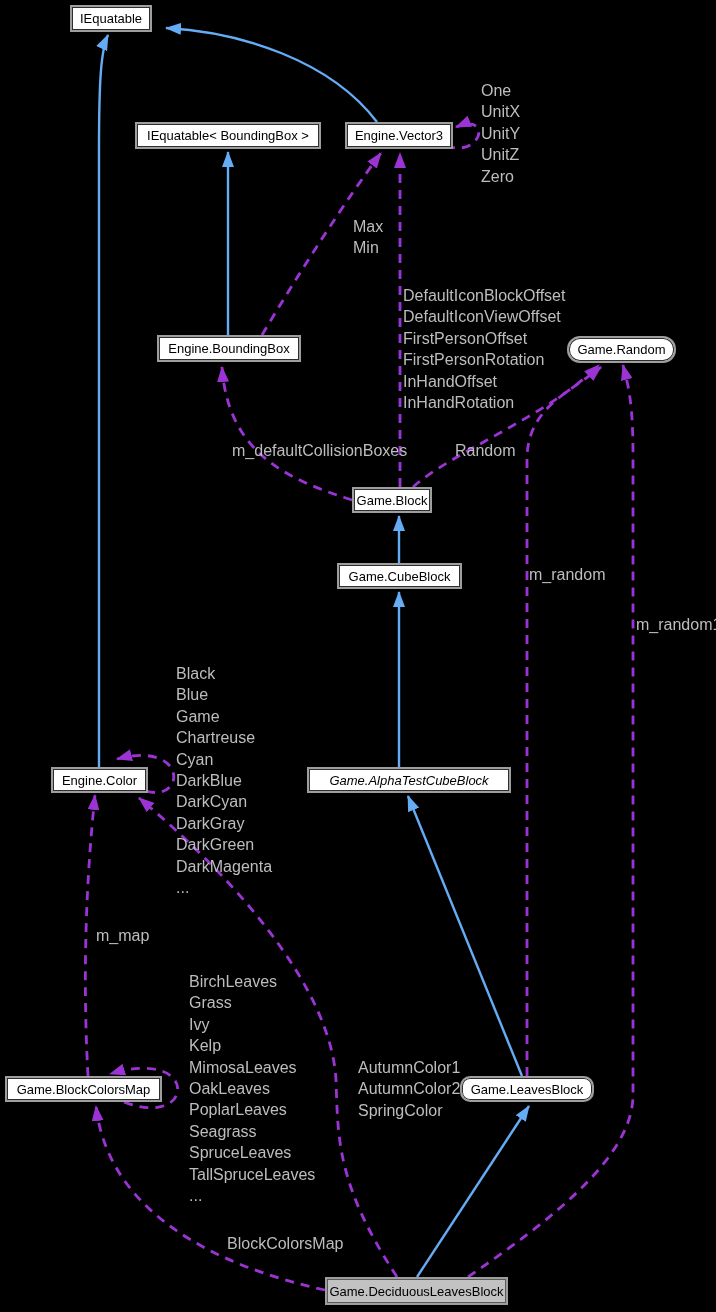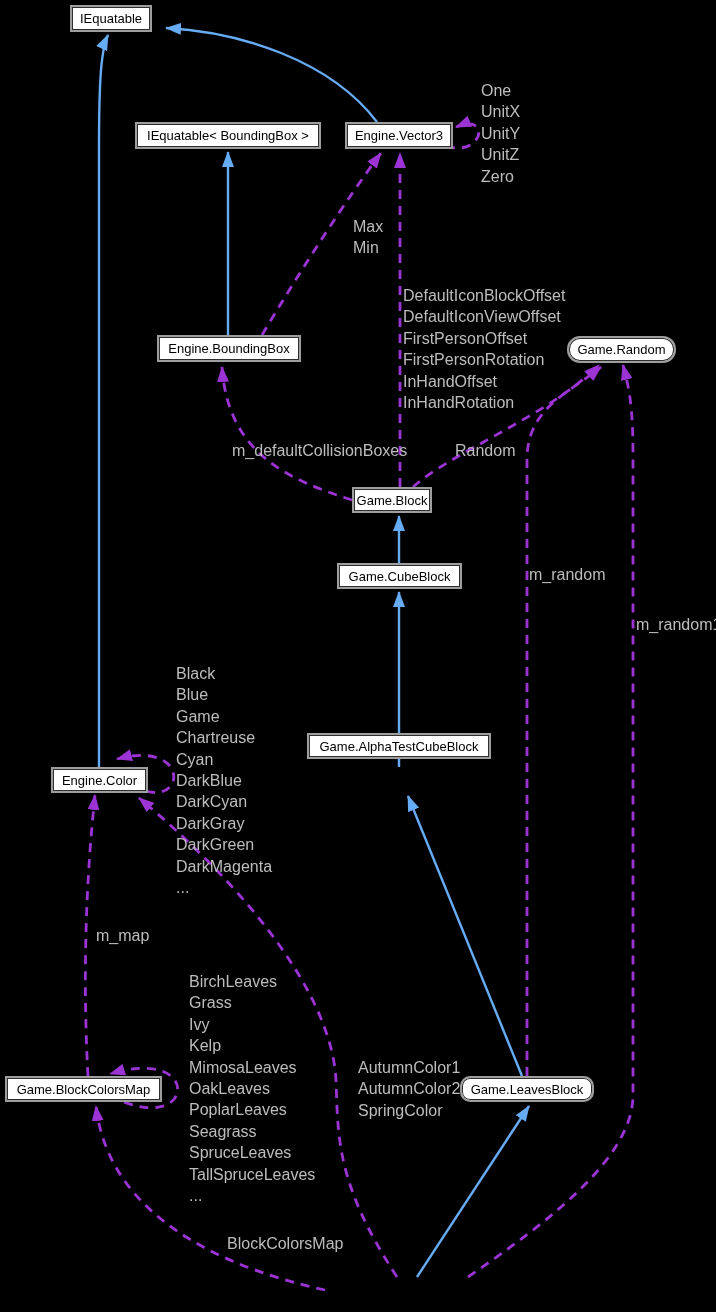--- a/index.html
+++ b/index.html
@@ -78,28 +78,31 @@
     </div>
   <div class="node" style="left:352px;top:487px;width:80px;height:26px;">
       <span>Game.Block</span>
     </div>
   <div class="node" style="left:337px;top:563px;width:125px;height:26px;">
       <span>Game.CubeBlock</span>
     </div>
   <div class="node" style="left:51px;top:767px;width:97px;height:26px;">
       <span>Engine.Color</span>
     </div>
-  <div class="node" style="left:307px;top:733px;width:184px;height:26px;">
+  <div class="node" style="left:307px;top:767px;width:204px;height:26px;font-style:italic;">
       <span>Game.AlphaTestCubeBlock</span>
     </div>
   <div class="node" style="left:5px;top:1076px;width:157px;height:26px;">
       <span>Game.BlockColorsMap</span>
     </div>
   <div class="node" style="left:460px;top:1076px;width:134px;height:26px;border-radius:10px;">
       <span>Game.LeavesBlock</span>
+    </div>
+  <div class="node highlighted" style="left:325px;top:1277px;width:183px;height:28px;">
+      <span>Game.DeciduousLeavesBlock</span>
     </div>
 
   <div class="elabel" style="left:481px;top:80px;"><div>One</div><div>UnitX</div><div>UnitY</div><div>UnitZ</div><div>Zero</div></div>
   <div class="elabel" style="left:338px;top:216px;margin-left:15px;"><div>Max</div><div>Min</div></div>
   <div class="elabel" style="left:403px;top:285px;"><div>DefaultIconBlockOffset</div><div>DefaultIconViewOffset</div><div>FirstPersonOffset</div><div>FirstPersonRotation</div><div>InHandOffset</div><div>InHandRotation</div></div>
   <div class="elabel" style="left:232px;top:440px;">m_defaultCollisionBoxes</div>
   <div class="elabel" style="left:455px;top:440px;">Random</div>
   <div class="elabel" style="left:529px;top:564px;">m_random</div>
   <div class="elabel" style="left:636px;top:614px;">m_random1</div>
   <div class="elabel" style="left:176px;top:663px;"><div>Black</div><div>Blue</div><div>Game</div><div>Chartreuse</div><div>Cyan</div><div>DarkBlue</div><div>DarkCyan</div><div>DarkGray</div><div>DarkGreen</div><div>DarkMagenta</div><div>...</div></div>

